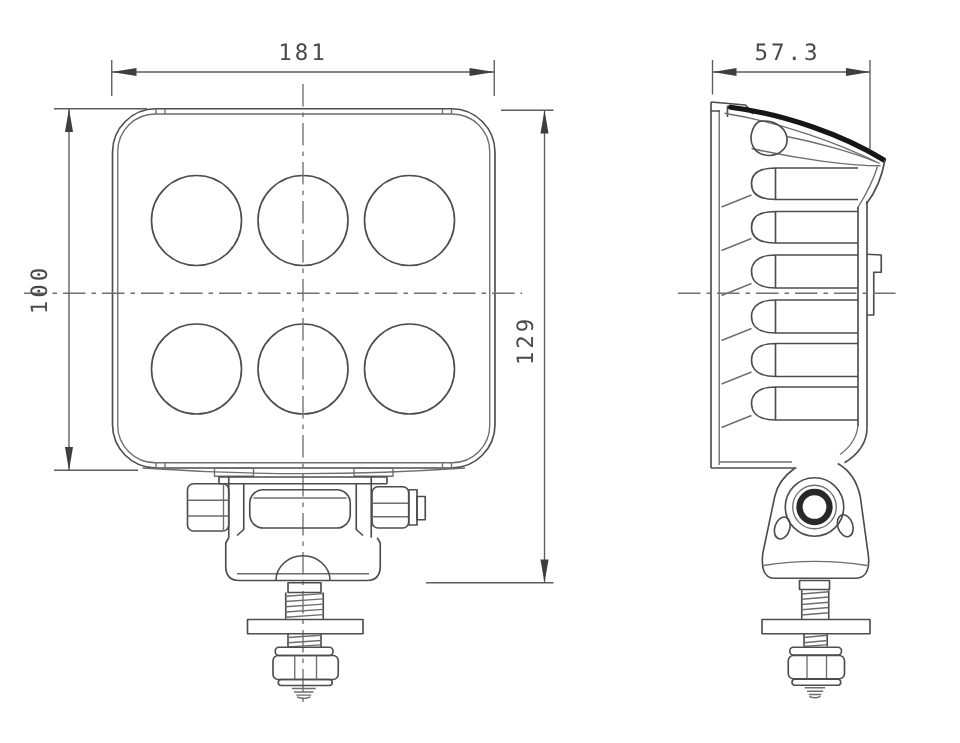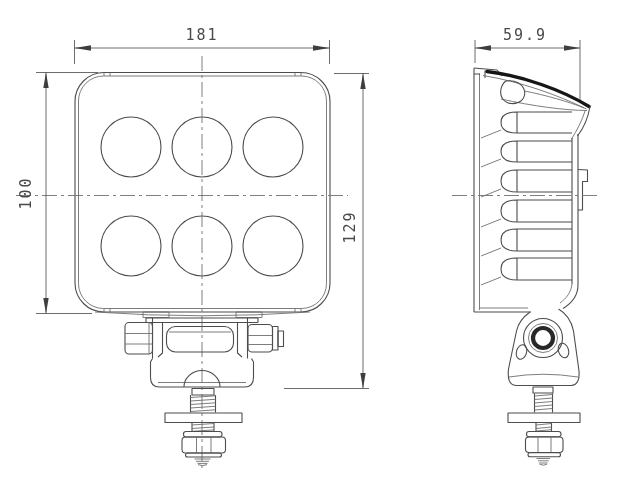--- a/index.html
+++ b/index.html
@@ -183,14 +183,14 @@
       <polygon class="arr" points="580,48 564,45.3 564,50.7"></polygon>
     </g>
   </svg>
 
   <div class="dimlabel" style="left:167px;top:26px;">181</div>
 
   <div class="dimlabel rot" style="left:-9px;top:184px;">100</div>
 
   <div class="dimlabel rot" style="left:315px;top:218px;">129</div>
 
-  <div class="dimlabel" style="left:490px;top:26px;">59.9</div>
+  <div class="dimlabel" style="left:490px;top:26px;">57.3</div>
 </div>
 
 </body></html>

